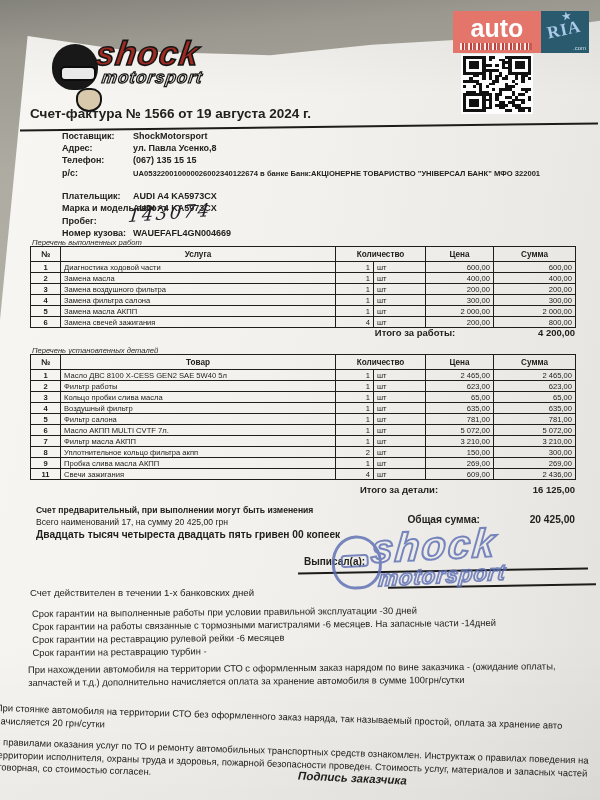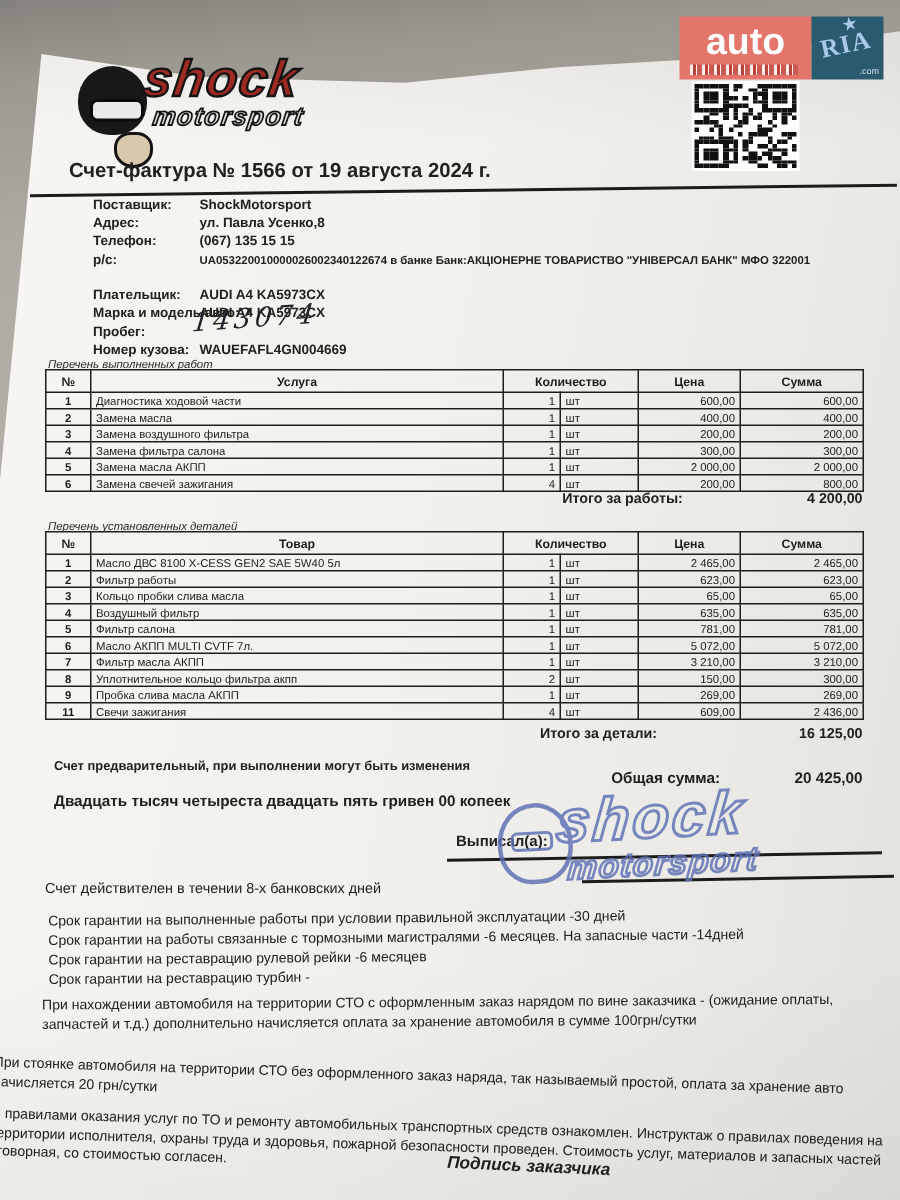--- a/index.html
+++ b/index.html
@@ -31,21 +31,21 @@
   .badge-ria{width:48px;background:#2a5a6e;position:relative;overflow:hidden;}
   .ria-word{position:absolute;left:6px;top:9px;color:#a9c9e9;font-weight:bold;font-size:17px;letter-spacing:1px;
     transform:rotate(-12deg);font-family:"Liberation Serif",serif;}
   .ria-star{position:absolute;left:20px;top:-2px;color:#a9c9e9;font-size:12px;transform:rotate(-12deg);}
   .ria-com{position:absolute;right:3px;bottom:2px;color:#cfe0ee;font-size:6px;}
   .qr{left:461px;top:54px;width:68px;height:56px;background:#fdfdfd;padding:2px;
     display:grid;grid-template-columns:repeat(21,1fr);grid-template-rows:repeat(21,1fr);}
   .qm{background:transparent;}
   .qm.on{background:#111;}
   
-  .title{left:30px;top:106px;font-size:13.5px;font-weight:bold;margin-left:16px;}
+  .title{left:30px;top:106px;font-size:13.5px;font-weight:bold;}
   .title-line{left:20px;top:126px;width:578px;height:2px;background:#1c1c1a;transform:rotate(-0.7deg);}
   .inforow{font-size:9px;font-weight:bold;}
   .ilabel{position:absolute;left:38px;white-space:nowrap;margin-left:24px;}
   .ivalue{position:absolute;left:133px;white-space:nowrap;}
   .iban{font-size:7.6px;}
   .handwrite{left:128px;top:202px;font-family:"DejaVu Serif",serif;font-style:italic;font-size:18px;
     letter-spacing:2.5px;color:#23232b;transform:rotate(-4deg) skewX(-10deg);}
   
   .tcap{font-size:7.6px;font-style:italic;color:#2a2a28;}
   table.doc{border-collapse:collapse;table-layout:fixed;width:545px;background:transparent;}
@@ -751,34 +751,35 @@
           <td class="c-unit">шт</td>
           <td class="c-price">609,00</td>
           <td class="c-sum">2 436,00</td>
         </tr>
       </tbody>
   </table>
   <div class="abs totlabel ink" style="left:314px;top:484px">Итого за детали:</div>
   <div class="abs totval ink" style="left:480px;top:484px">16 125,00</div>
 
   <div class="abs sum-note1 ink">Счет предварительный, при выполнении могут быть изменения</div>
+  <div class="abs sum-note2 ink">Всего наименований 17, на сумму 20 425,00 грн</div>
   <div class="abs sum-words ink">Двадцать тысяч четыреста двадцать пять гривен 00 копеек</div>
   <div class="abs grand-label ink">Общая сумма:</div>
   <div class="abs grand-val ink">20 425,00</div>
 
   <div class="abs sig-line-a"></div>
   <div class="abs issued-label ink">Выписал(а):</div>
   <div class="abs sig-line-b"></div>
   <div class="abs stamp">
     <div class="stamp-helmet"></div>
     <div class="stamp-s">shock</div>
     <div class="stamp-m">motorsport</div>
   </div>
 
-  <div class="abs validity ink">Счет действителен в течении 8-х банковских дней</div>
+  <div class="abs validity ink">Счет действителен в течении 1-х банковских дней</div>
   <div class="abs warranty ink">
     <div>Срок гарантии на выполненные работы при условии правильной эксплуатации -30 дней</div>
     <div>Срок гарантии на работы связанные с тормозными магистралями -6 месяцев. На запасные части -14дней</div>
     <div>Срок гарантии на реставрацию рулевой рейки -6 месяцев</div>
     <div>Срок гарантии на реставрацию турбин -</div>
   </div>
   <div class="abs para1 ink">При нахождении автомобиля на территории СТО с оформленным заказ нарядом по вине заказчика - (ожидание оплаты, запчастей и т.д.) дополнительно начисляется оплата за хранение автомобиля в сумме 100грн/сутки</div>
   <div class="abs para2 ink">При стоянке автомобиля на территории СТО без оформленного заказ наряда, так называемый простой, оплата за хранение авто начисляется 20 грн/сутки</div>
   <div class="abs para3 ink">С правилами оказания услуг по ТО и ремонту автомобильных транспортных средств ознакомлен. Инструктаж о правилах поведения на территории исполнителя, охраны труда и здоровья, пожарной безопасности проведен. Стоимость услуг, материалов и запасных частей оговорная, со стоимостью согласен.</div>
   <div class="abs signature ink">Подпись заказчика</div>

